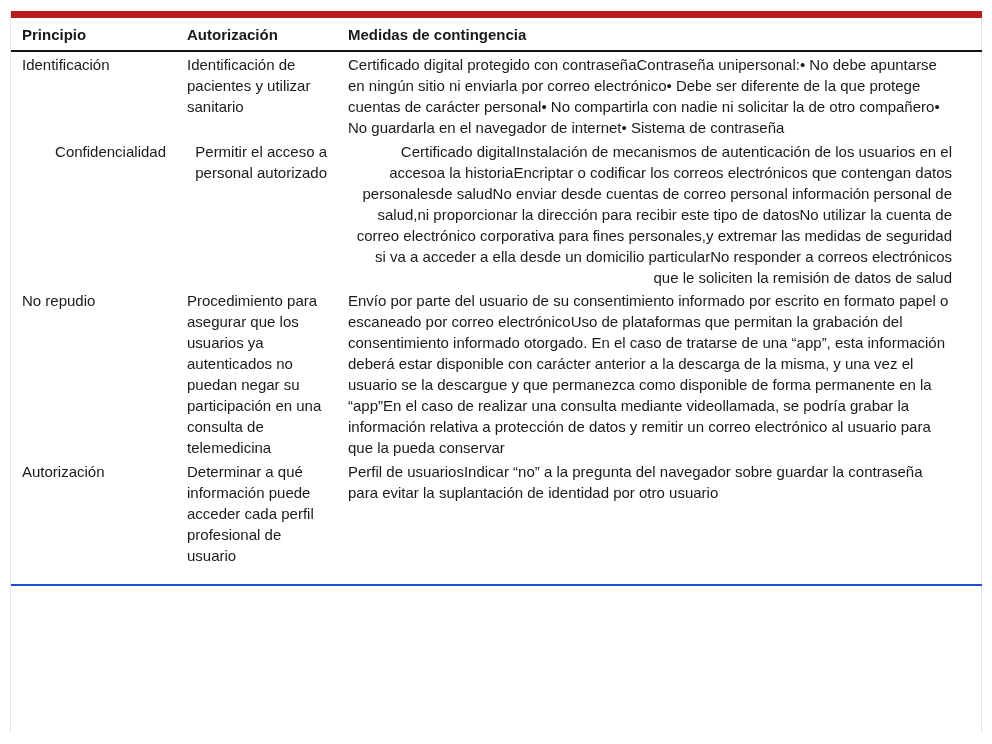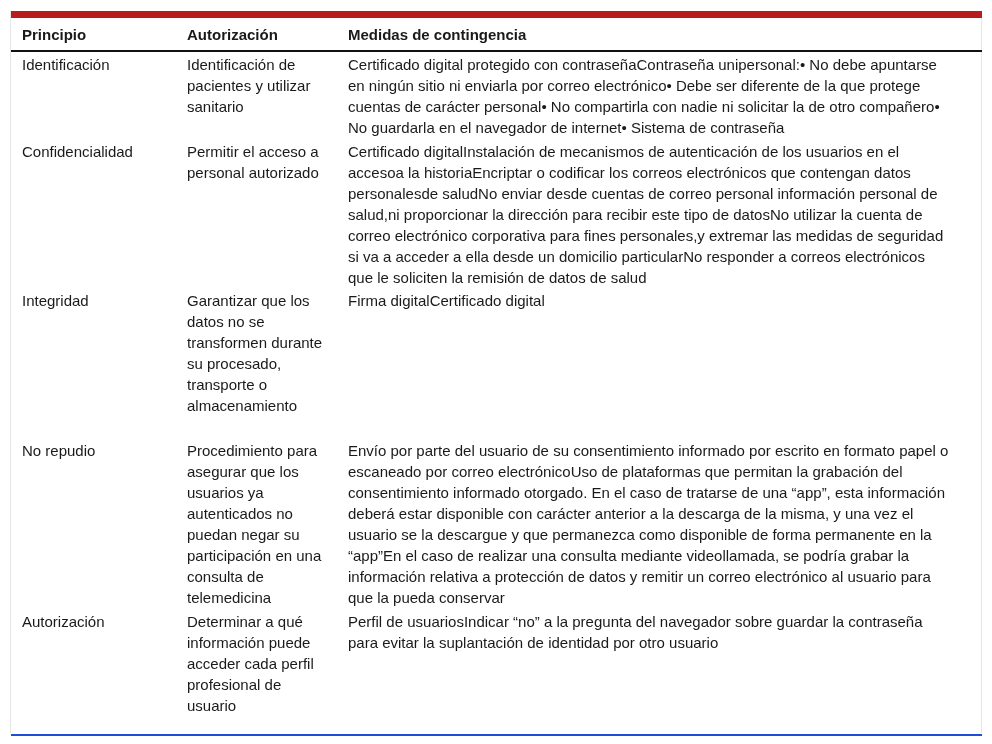--- a/index.html
+++ b/index.html
@@ -48,21 +48,21 @@
       padding: 0 10px 0 11px;
     }
     tbody tr.last {
       border-bottom: 2px solid #1d4ed8;
     }
     col.c1 { width: 165px; }
     col.c2 { width: 161px; }
     col.c3 { width: 645px; }
     td.c3, th.c3 { padding-left: 11px; padding-right: 30px; }
     tr.r-identificacion td { height: 86px; padding-top: 2px; }
-    tr.r-confidencialidad td { height: 147px; padding-top: 1px; }
+    tr.r-confidencialidad td { height: 147px; padding-top: 1px; text-align: right; }
     tr.r-integridad td { height: 148px; padding-top: 2px; }
     tr.r-repudio td { height: 169px; padding-top: 2px; }
     tr.r-autorizacion td { height: 123px; padding-top: 2px; }
   </style>
 </head>
 <body>
 
 <div class="table-wrap">
   <table>
     <colgroup>
@@ -81,25 +81,20 @@
       <tr class="r-identificacion">
         <td>Identificación</td>
         <td>Identificación de pacientes y utilizar sanitario</td>
         <td class="c3">Certificado digital protegido con contraseñaContraseña unipersonal:• No debe apuntarse en ningún sitio ni enviarla por correo electrónico• Debe ser diferente de la que protege cuentas de carácter personal• No compartirla con nadie ni solicitar la de otro compañero• No guardarla en el navegador de internet• Sistema de contraseña</td>
       </tr>
       <tr class="r-confidencialidad">
         <td>Confidencialidad</td>
         <td>Permitir el acceso a personal autorizado</td>
         <td class="c3">Certificado digitalInstalación de mecanismos de autenticación de los usuarios en el accesoa la historiaEncriptar o codificar los correos electrónicos que contengan datos personalesde saludNo enviar desde cuentas de correo personal información personal de salud,ni proporcionar la dirección para recibir este tipo de datosNo utilizar la cuenta de correo electrónico corporativa para fines personales,y extremar las medidas de seguridad si va a acceder a ella desde un domicilio particularNo responder a correos electrónicos que le soliciten la remisión de datos de salud</td>
       </tr>
-      <tr class="r-integridad">
-        <td>Integridad</td>
-        <td>Garantizar que los datos no se transformen durante su procesado, transporte o almacenamiento</td>
-        <td class="c3">Firma digitalCertificado digital</td>
-      </tr>
       <tr class="r-repudio">
         <td>No repudio</td>
         <td>Procedimiento para asegurar que los usuarios ya autenticados no puedan negar su participación en una consulta de telemedicina</td>
         <td class="c3">Envío por parte del usuario de su consentimiento informado por escrito en formato papel o escaneado por correo electrónicoUso de plataformas que permitan la grabación del consentimiento informado otorgado. En el caso de tratarse de una “app”, esta información deberá estar disponible con carácter anterior a la descarga de la misma, y una vez el usuario se la descargue y que permanezca como disponible de forma permanente en la “app”En el caso de realizar una consulta mediante videollamada, se podría grabar la información relativa a protección de datos y remitir un correo electrónico al usuario para que la pueda conservar</td>
       </tr>
       <tr class="r-autorizacion last">
         <td>Autorización</td>
         <td>Determinar a qué información puede acceder cada perfil profesional de usuario</td>
         <td class="c3">Perfil de usuariosIndicar “no” a la pregunta del navegador sobre guardar la contraseña para evitar la suplantación de identidad por otro usuario</td>
       </tr>

